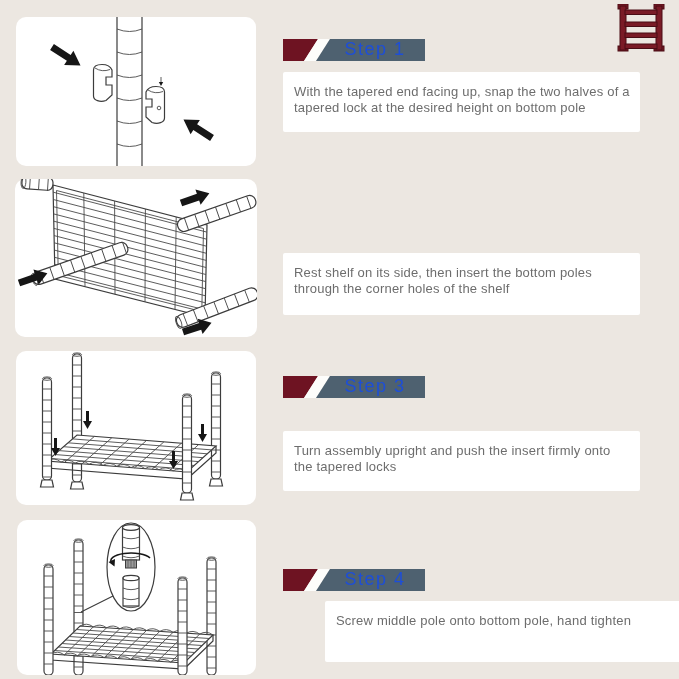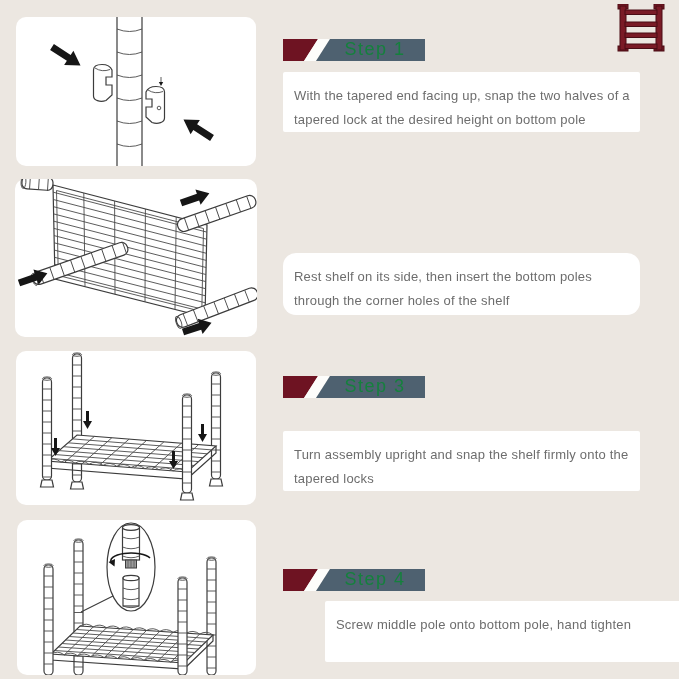--- a/index.html
+++ b/index.html
@@ -27,31 +27,31 @@
   .banner .gap {
     position:absolute; inset:0; background:#fdfdfb;
     clip-path:polygon(35px 0, 47px 0, 33px 100%, 21px 100%);
   }
   .banner .slate {
     position:absolute; inset:0; background:#4e6170;
     clip-path:polygon(47px 0, 100% 0, 100% 100%, 33px 100%);
   }
   .banner .label {
     position:absolute; left:42px; right:0; top:0; height:34px;
-    color:#15803d; text-align:center; font-size:18px; line-height:21px;
+    color:#1d4ed8; text-align:center; font-size:18px; line-height:21px;
     letter-spacing:1.5px;
   }
   .textbox {
     position:absolute; left:283px; width:357px; box-sizing:border-box;
     background:#ffffff; border-radius:2px;
-    color:#6d6d6d; font-size:13px; line-height:24px; letter-spacing:0.2px;
+    color:#6d6d6d; font-size:13px; line-height:16px; letter-spacing:0.2px;
     padding:12px 8px 0 11px;
   }
   .t1 { top:72px;  height:60px; }
-  .t2 { top:253px; height:62px;border-radius:13px; }
+  .t2 { top:253px; height:62px; }
   .t3 { top:431px; height:60px; }
   .t4 { top:601px; height:61px;margin-left:42px; }
 
   .logo { position:absolute; left:616px; top:4px; width:50px; height:48px; }
   .logo svg { display:block; width:100%; height:100%; }
 
   .ln   { fill:none; stroke:#3c3c3c; stroke-width:1.2; }
   .lnf  { fill:#ffffff; stroke:#3c3c3c; stroke-width:1.2; }
   .thin { fill:none; stroke:#4a4a4a; stroke-width:0.9; }
   .arr  { fill:#161616; stroke:none; }
@@ -203,21 +203,21 @@
         </g>
     </svg>
   </div>
   <div class="banner b3">
     <div class="maroon"></div>
     <div class="gap"></div>
     <div class="slate"></div>
     <div class="label">Step 3</div>
   </div>
   <div class="textbox t3">
-    <span>Turn assembly upright and snap the shelf firmly onto the tapered locks</span>
+    <span>Turn assembly upright and push the insert firmly onto the tapered locks</span>
   </div>
 
   <div class="panel p4">
     <svg viewBox="0 0 239 155" aria-label="middle-pole-screwed-onto-bottom-pole-callout">
 
       <g>
         <rect x="57" y="20" width="9" height="135" rx="4" class="lnf"></rect>
         <ellipse cx="61.5" cy="20.6" rx="4.5" ry="1.7" class="thin"></ellipse>
         <path class="thin" d="M57,31 h9 M57,42 h9 M57,53 h9 M57,64 h9 M57,75 h9 M57,86 h9 M57,92.5 h9 M57,103 h9 M57,114 h9 M57,125 h9 M57,136 h9 M57,147 h9"></path>
         <rect x="190" y="38" width="9" height="117" rx="4" class="lnf"></rect>

